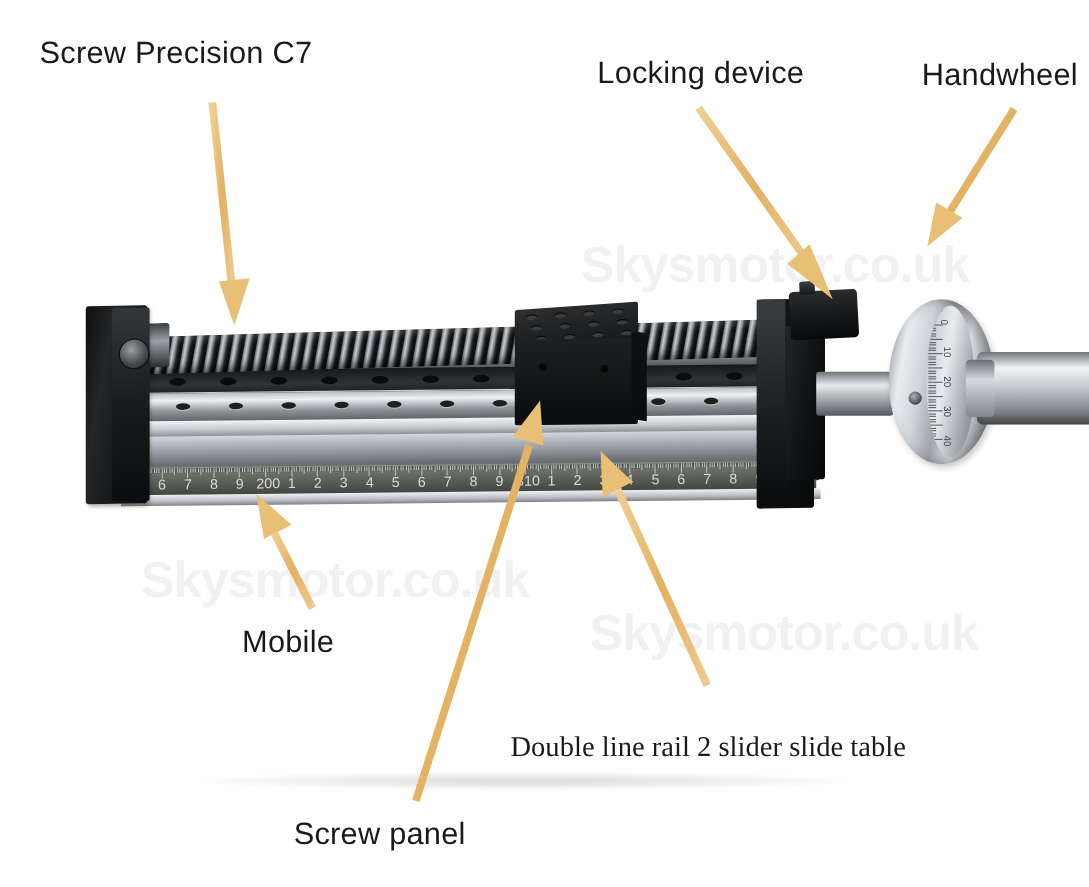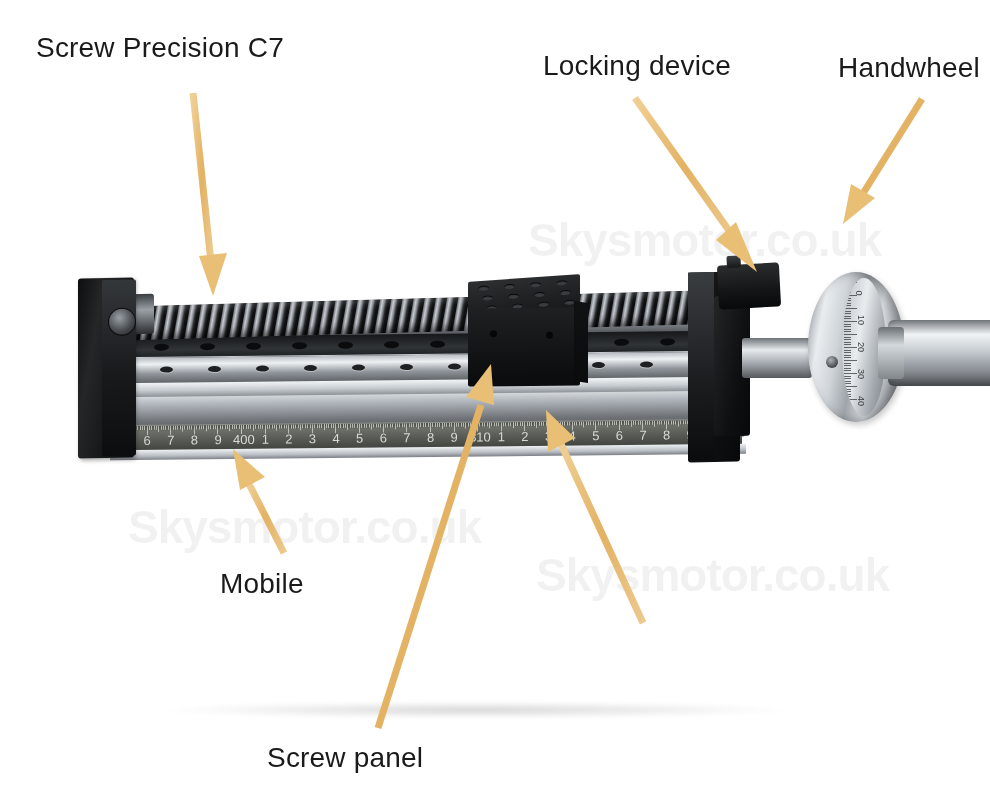--- a/index.html
+++ b/index.html
@@ -577,21 +577,21 @@
           <div class="tk" style="left: 615.752px; height: 4px;"></div>
           <div class="tk" style="left: 618.113px; height: 4px;"></div>
           <div class="tk" style="left: 620.474px; height: 4px;"></div>
         </div>
       <div id="scale-nums">
           <div class="num" style="left: 6px;">5</div>
           <div class="num" style="left: 29.609px;">6</div>
           <div class="num" style="left: 53.218px;">7</div>
           <div class="num" style="left: 76.8271px;">8</div>
           <div class="num" style="left: 100.436px;">9</div>
-          <div class="num" style="left: 119.045px;">400</div>
+          <div class="num" style="left: 119.045px;">200</div>
           <div class="num" style="left: 147.654px;">1</div>
           <div class="num" style="left: 171.263px;">2</div>
           <div class="num" style="left: 194.872px;">3</div>
           <div class="num" style="left: 218.481px;">4</div>
           <div class="num" style="left: 242.09px;">5</div>
           <div class="num" style="left: 265.699px;">6</div>
           <div class="num" style="left: 289.308px;">7</div>
           <div class="num" style="left: 312.917px;">8</div>
           <div class="num" style="left: 336.526px;">9</div>
           <div class="num" style="left: 355.135px;">310</div>
@@ -751,15 +751,16 @@
     <g>
       <path d="M643,623 L561,444" stroke="url(#gshaft)" stroke-width="7" fill="none"></path>
       <path d="M546,410 L548,452 L575,438 Z" fill="#e9bf76"></path>
     </g>
   </svg>
 
   <div class="label" id="lbl-screw">Screw Precision C7</div>
   <div class="label" id="lbl-handwheel">Handwheel</div>
   <div class="label" id="lbl-locking">Locking device</div>
   <div class="label" id="lbl-scale">Mobile</div>
+  <div class="label serif" id="lbl-dbl">Double line rail 2 slider slide table</div>
   <div class="label" id="lbl-mobile">Screw panel</div>
 
 </div>
 
 </body></html>

